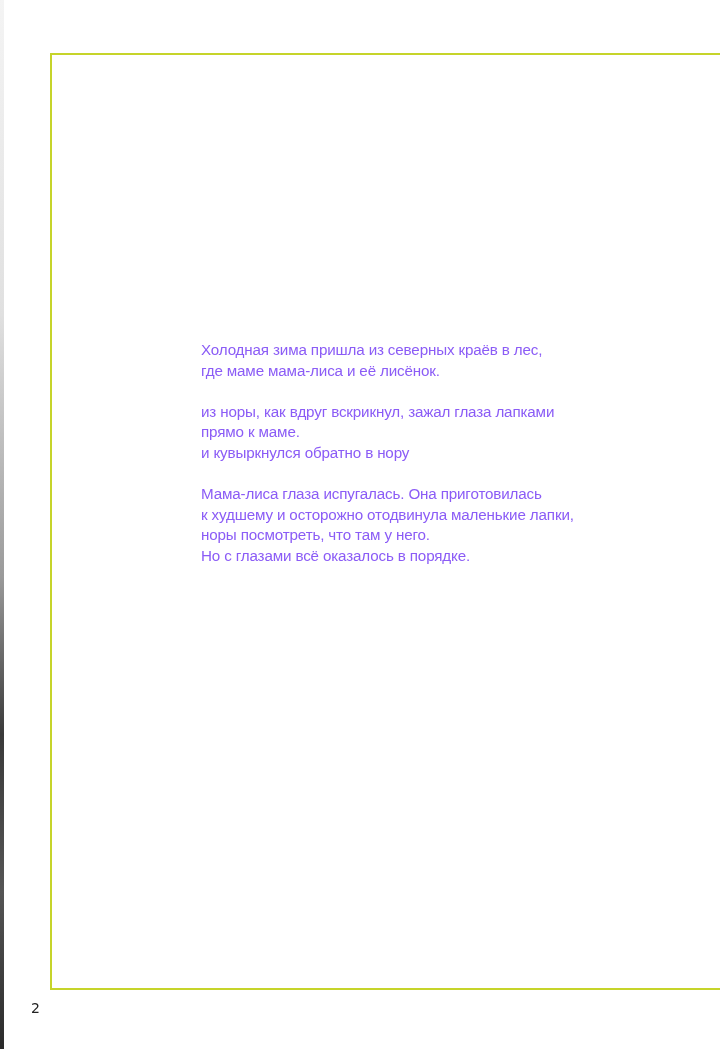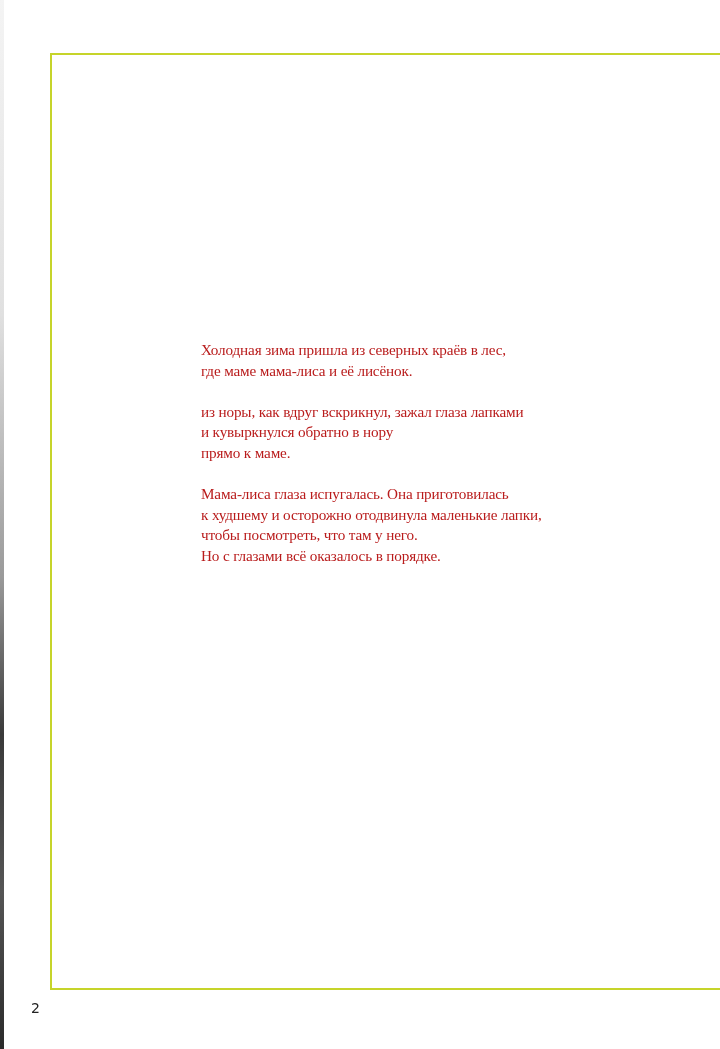--- a/index.html
+++ b/index.html
@@ -32,25 +32,25 @@
       border-top: 2px solid #c6d42a;
       border-left: 2px solid #c6d42a;
       border-bottom: 2px solid #c6d42a;
       box-sizing: border-box;
     }
     .story {
       position: absolute;
       left: 201px;
       top: 340px;
       width: 480px;
-      font-family: Liberation Serif, serif;
+      font-family: Liberation Sans, sans-serif;
       font-size: 15.2px;
       line-height: 20.6px;
       letter-spacing: -0.15px;
-      color: #b91c1c;
+      color: #8b5cf6;
     }
     .paragraph {
       margin: 0 0 20.6px 0;
     }
     .line {
       display: block;
       white-space: nowrap;
     }
     .page-number {
       position: absolute;
@@ -68,26 +68,26 @@
 
 <div class="frame"></div>
 
 <div class="story">
   <p class="paragraph">
     <span class="line">Холодная зима пришла из северных краёв в лес,</span>
     <span class="line">где маме мама-лиса и её лисёнок.</span>
   </p>
   <p class="paragraph">
     <span class="line">из норы, как вдруг вскрикнул, зажал глаза лапками</span>
+    <span class="line">прямо к маме.</span>
     <span class="line">и кувыркнулся обратно в нору</span>
-    <span class="line">прямо к маме.</span>
   </p>
   <p class="paragraph">
   </p>
   <p class="paragraph">
     <span class="line">Мама-лиса глаза испугалась. Она приготовилась</span>
     <span class="line">к худшему и осторожно отодвинула маленькие лапки,</span>
-    <span class="line">чтобы посмотреть, что там у него.</span>
+    <span class="line">норы посмотреть, что там у него.</span>
     <span class="line">Но с глазами всё оказалось в порядке.</span>
   </p>
 </div>
 
 <div class="page-number">2</div>
 
 </body></html>

